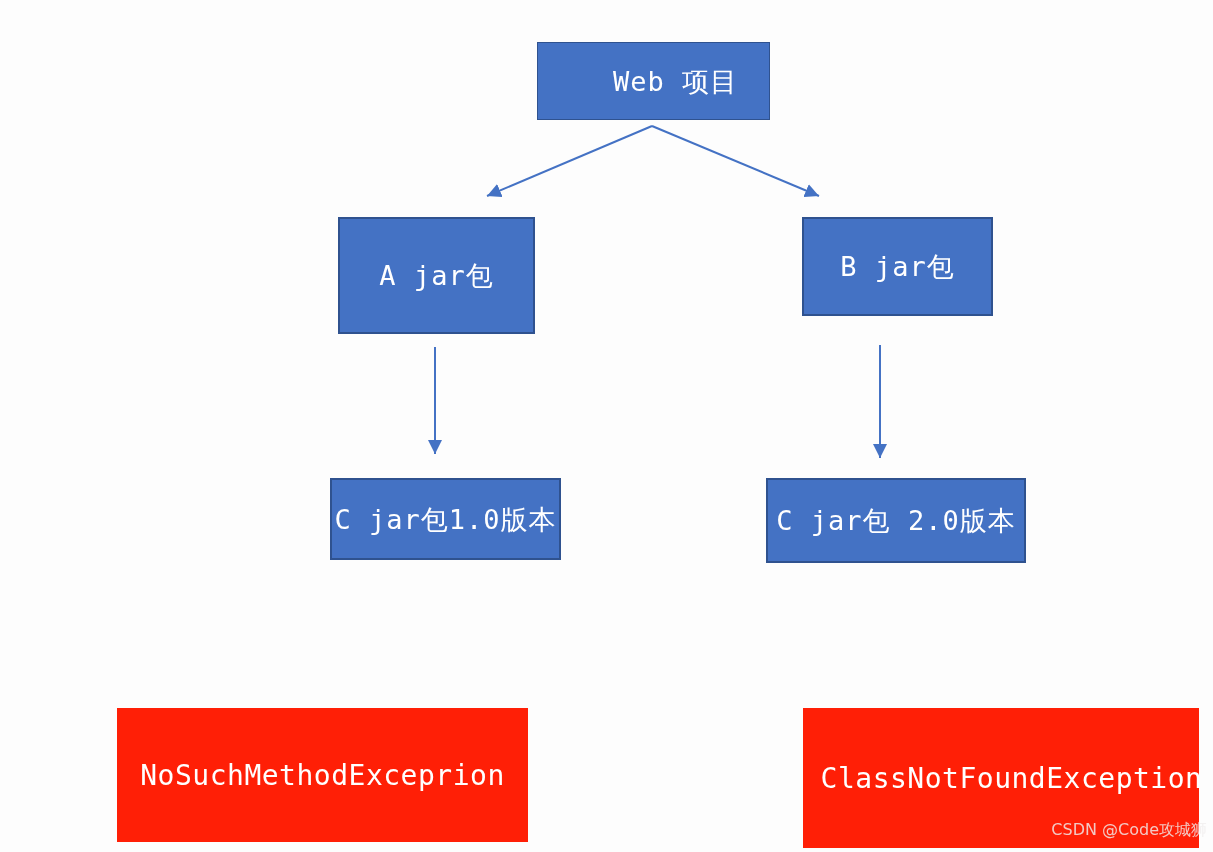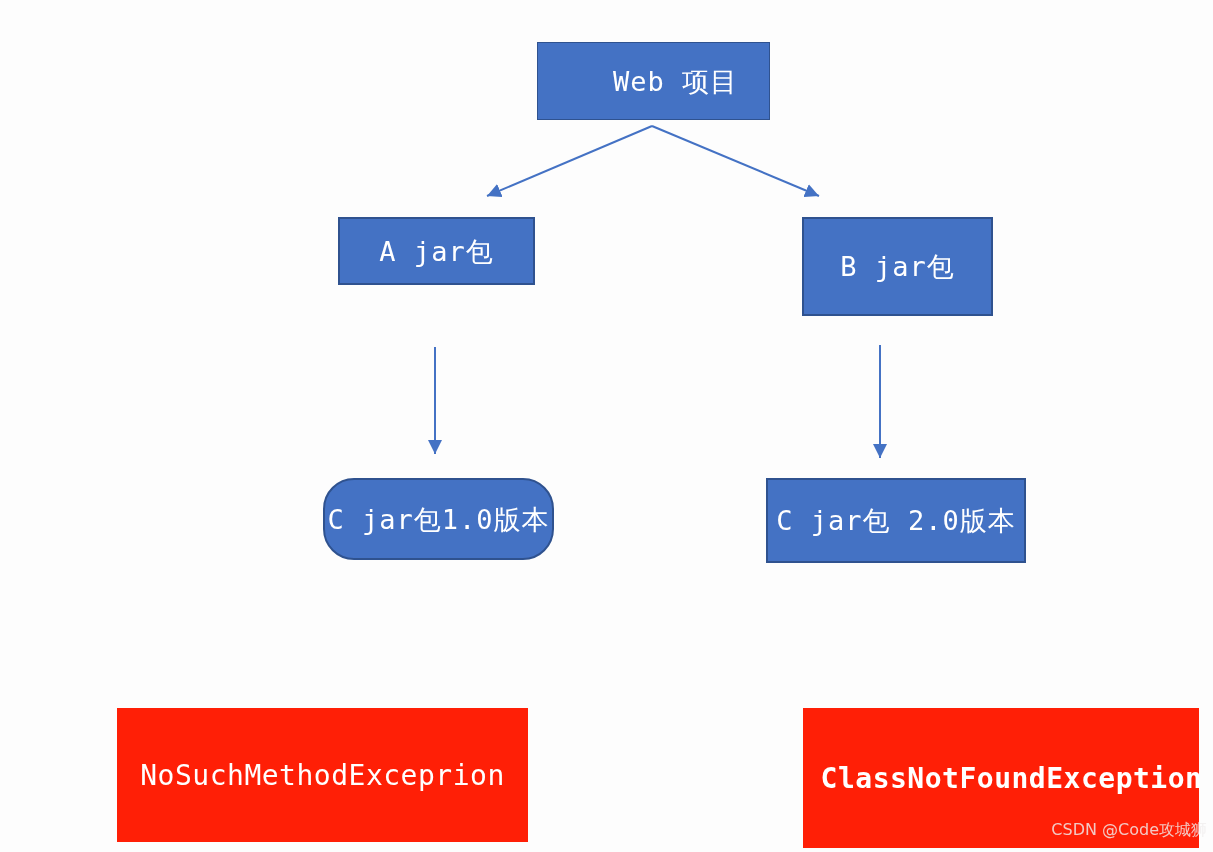--- a/index.html
+++ b/index.html
@@ -25,37 +25,37 @@
     color: var(--node-text, #ffffff);
     display: flex;
     align-items: center;
     justify-content: center;
     text-align: center;
     font-size: 27px;
     line-height: 37px;
     letter-spacing: 1px;
   }
   .node-web  { left: 537px; top: 42px;  width: 233px; height: 78px; border-width: 1px; padding-left: 44px; }
-  .node-a    { left: 338px; top: 217px; width: 197px; height: 68px; }
+  .node-a    { left: 338px; top: 217px; width: 197px; height: 117px; }
   .node-b    { left: 802px; top: 217px; width: 191px; height: 99px; }
-  .node-c1   { left: 323px; top: 478px; width: 231px; height: 82px; border-radius: 31px; }
+  .node-c1   { left: 330px; top: 478px; width: 231px; height: 82px; }
   .node-c2   { left: 766px; top: 478px; width: 260px; height: 85px; }
   .error-box {
     position: absolute;
     background: var(--error-fill, #FF1F06);
     color: #ffffff;
     display: flex;
     align-items: center;
     justify-content: center;
     text-align: center;
     font-size: 28px;
     letter-spacing: 0.5px;
   }
   .error-left  { left: 117px; top: 708px; width: 411px; height: 134px; font-weight: 400; }
-  .error-right { left: 803px; top: 708px; width: 396px; height: 140px; font-weight: 700; padding-left: 21px; }
+  .error-right { left: 803px; top: 708px; width: 396px; height: 140px; font-weight: 400; padding-left: 21px; }
   .watermark {
     position: absolute;
     right: 6px;
     top: 820px;
     font-size: 16px;
     color: rgba(240, 238, 238, 0.82);
     font-family: "DejaVu Sans", "Liberation Sans", sans-serif;
     white-space: nowrap;
   }
 </style>

